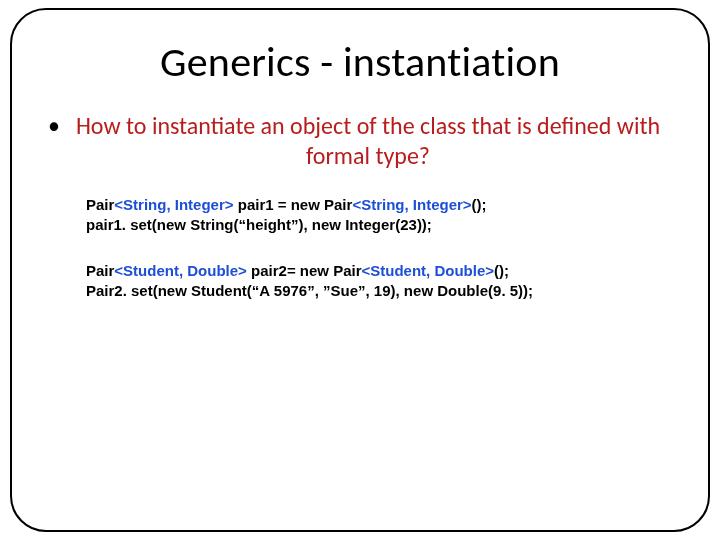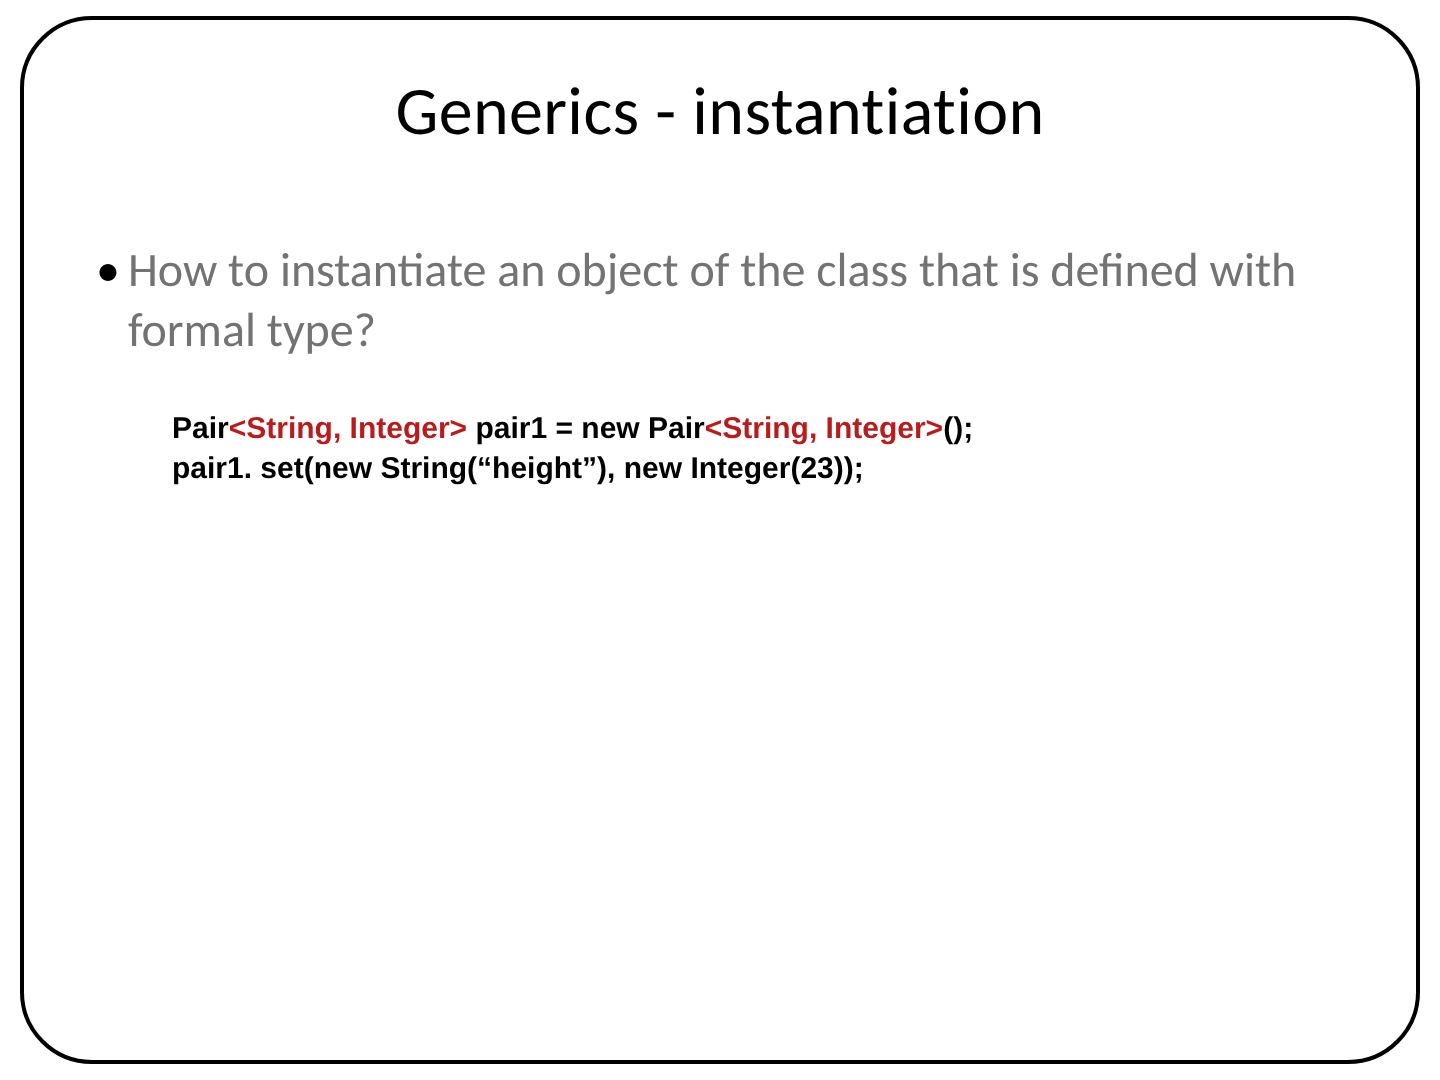--- a/index.html
+++ b/index.html
@@ -15,71 +15,78 @@
     position: absolute;
     top: 8px;
     left: 10px;
     right: 10px;
     bottom: 8px;
     border: 2px solid #000;
     border-radius: 36px;
     padding: 20px 30px 20px 30px;
   }
   .title {
-    font-size: 34px;
+    font-size: 42px;
     font-weight: 400;
     text-align: center;
     color: #000;
     margin-top: 6px;
-    margin-bottom: 44px;
+    margin-bottom: 24px;
     letter-spacing: 0.2px;
   }
   .bullet-row {
     display: flex;
     align-items: flex-start;
     margin-bottom: 24px;
     padding: 0 6px;
   }
   .bullet-dot {
     font-size: 24px;
     line-height: 30px;
     margin-right: 4px;
     color: #000;
   }
   .bullet-text {
     font-size: 24px;
     line-height: 30px;
-    color: #737373;
+    color: #b91c1c;
     font-weight: 400;
+    text-align: center;
   }
   .code-block {
     font-family: Arial, Helvetica, sans-serif;
     font-size: 15px;
     line-height: 20px;
     font-weight: 700;
     color: #000;
     margin-left: 44px;
     margin-bottom: 26px;
     white-space: nowrap;
   }
-  .red { color: #b91c1c; text-align: center; }
+  .red { color: #1d4ed8; text-align: center; }
 </style>
 </head>
 <body>
 
 <div class="slide-frame">
 
   <h1 class="title">Generics - instantiation</h1>
 
   <div class="bullet-row">
     <span class="bullet-dot">•</span>
     <span class="bullet-text">How to instantiate an object of the class that is defined with formal type?</span>
   </div>
 
   <div class="code-block">
     <div>
       <span>Pair</span><span class="red">&lt;String, Integer&gt;</span><span>  pair1 = new Pair</span><span class="red">&lt;String, Integer&gt;</span><span>();</span>
     </div>
     <div>pair1. set(new String(“height”), new Integer(23));</div>
   </div>
 
+  <div class="code-block">
+    <div>
+      <span>Pair</span><span class="red">&lt;Student, Double&gt;</span><span> pair2= new Pair</span><span class="red">&lt;Student, Double&gt;</span><span>();</span>
+    </div>
+    <div>Pair2. set(new Student(“A 5976”, ”Sue”, 19),  new Double(9. 5));</div>
+  </div>
 
 </div>
 
 </body></html>

